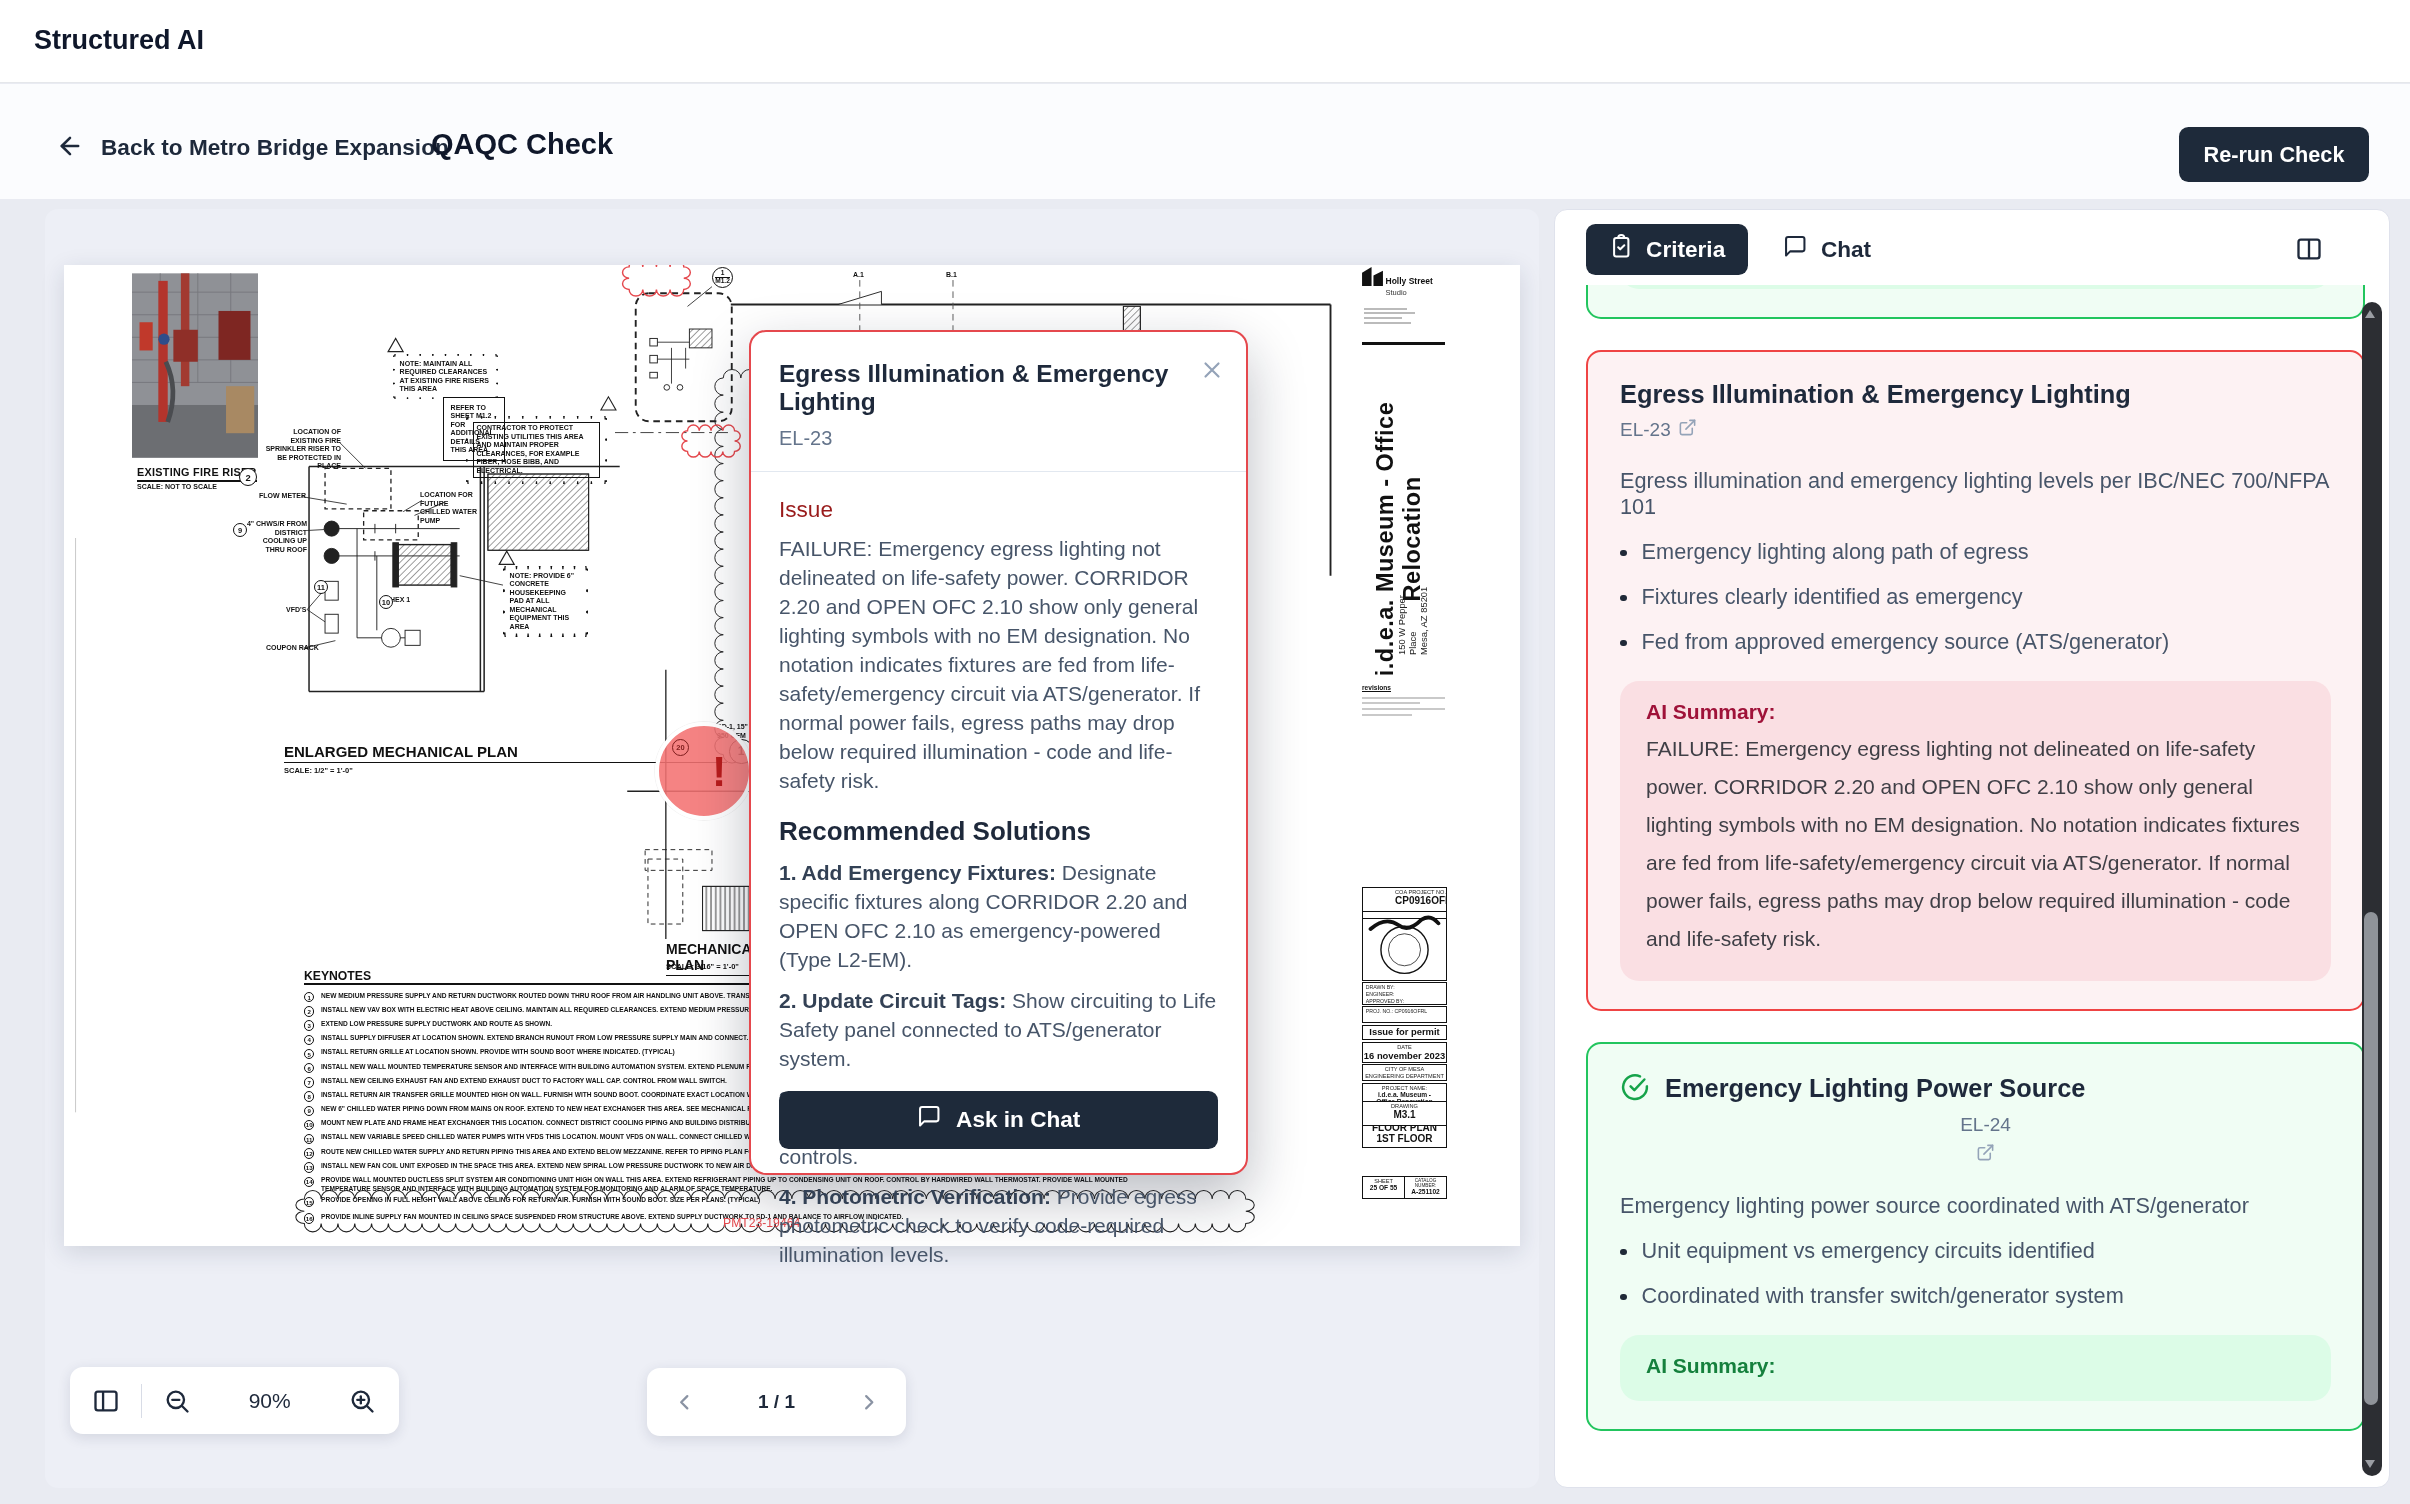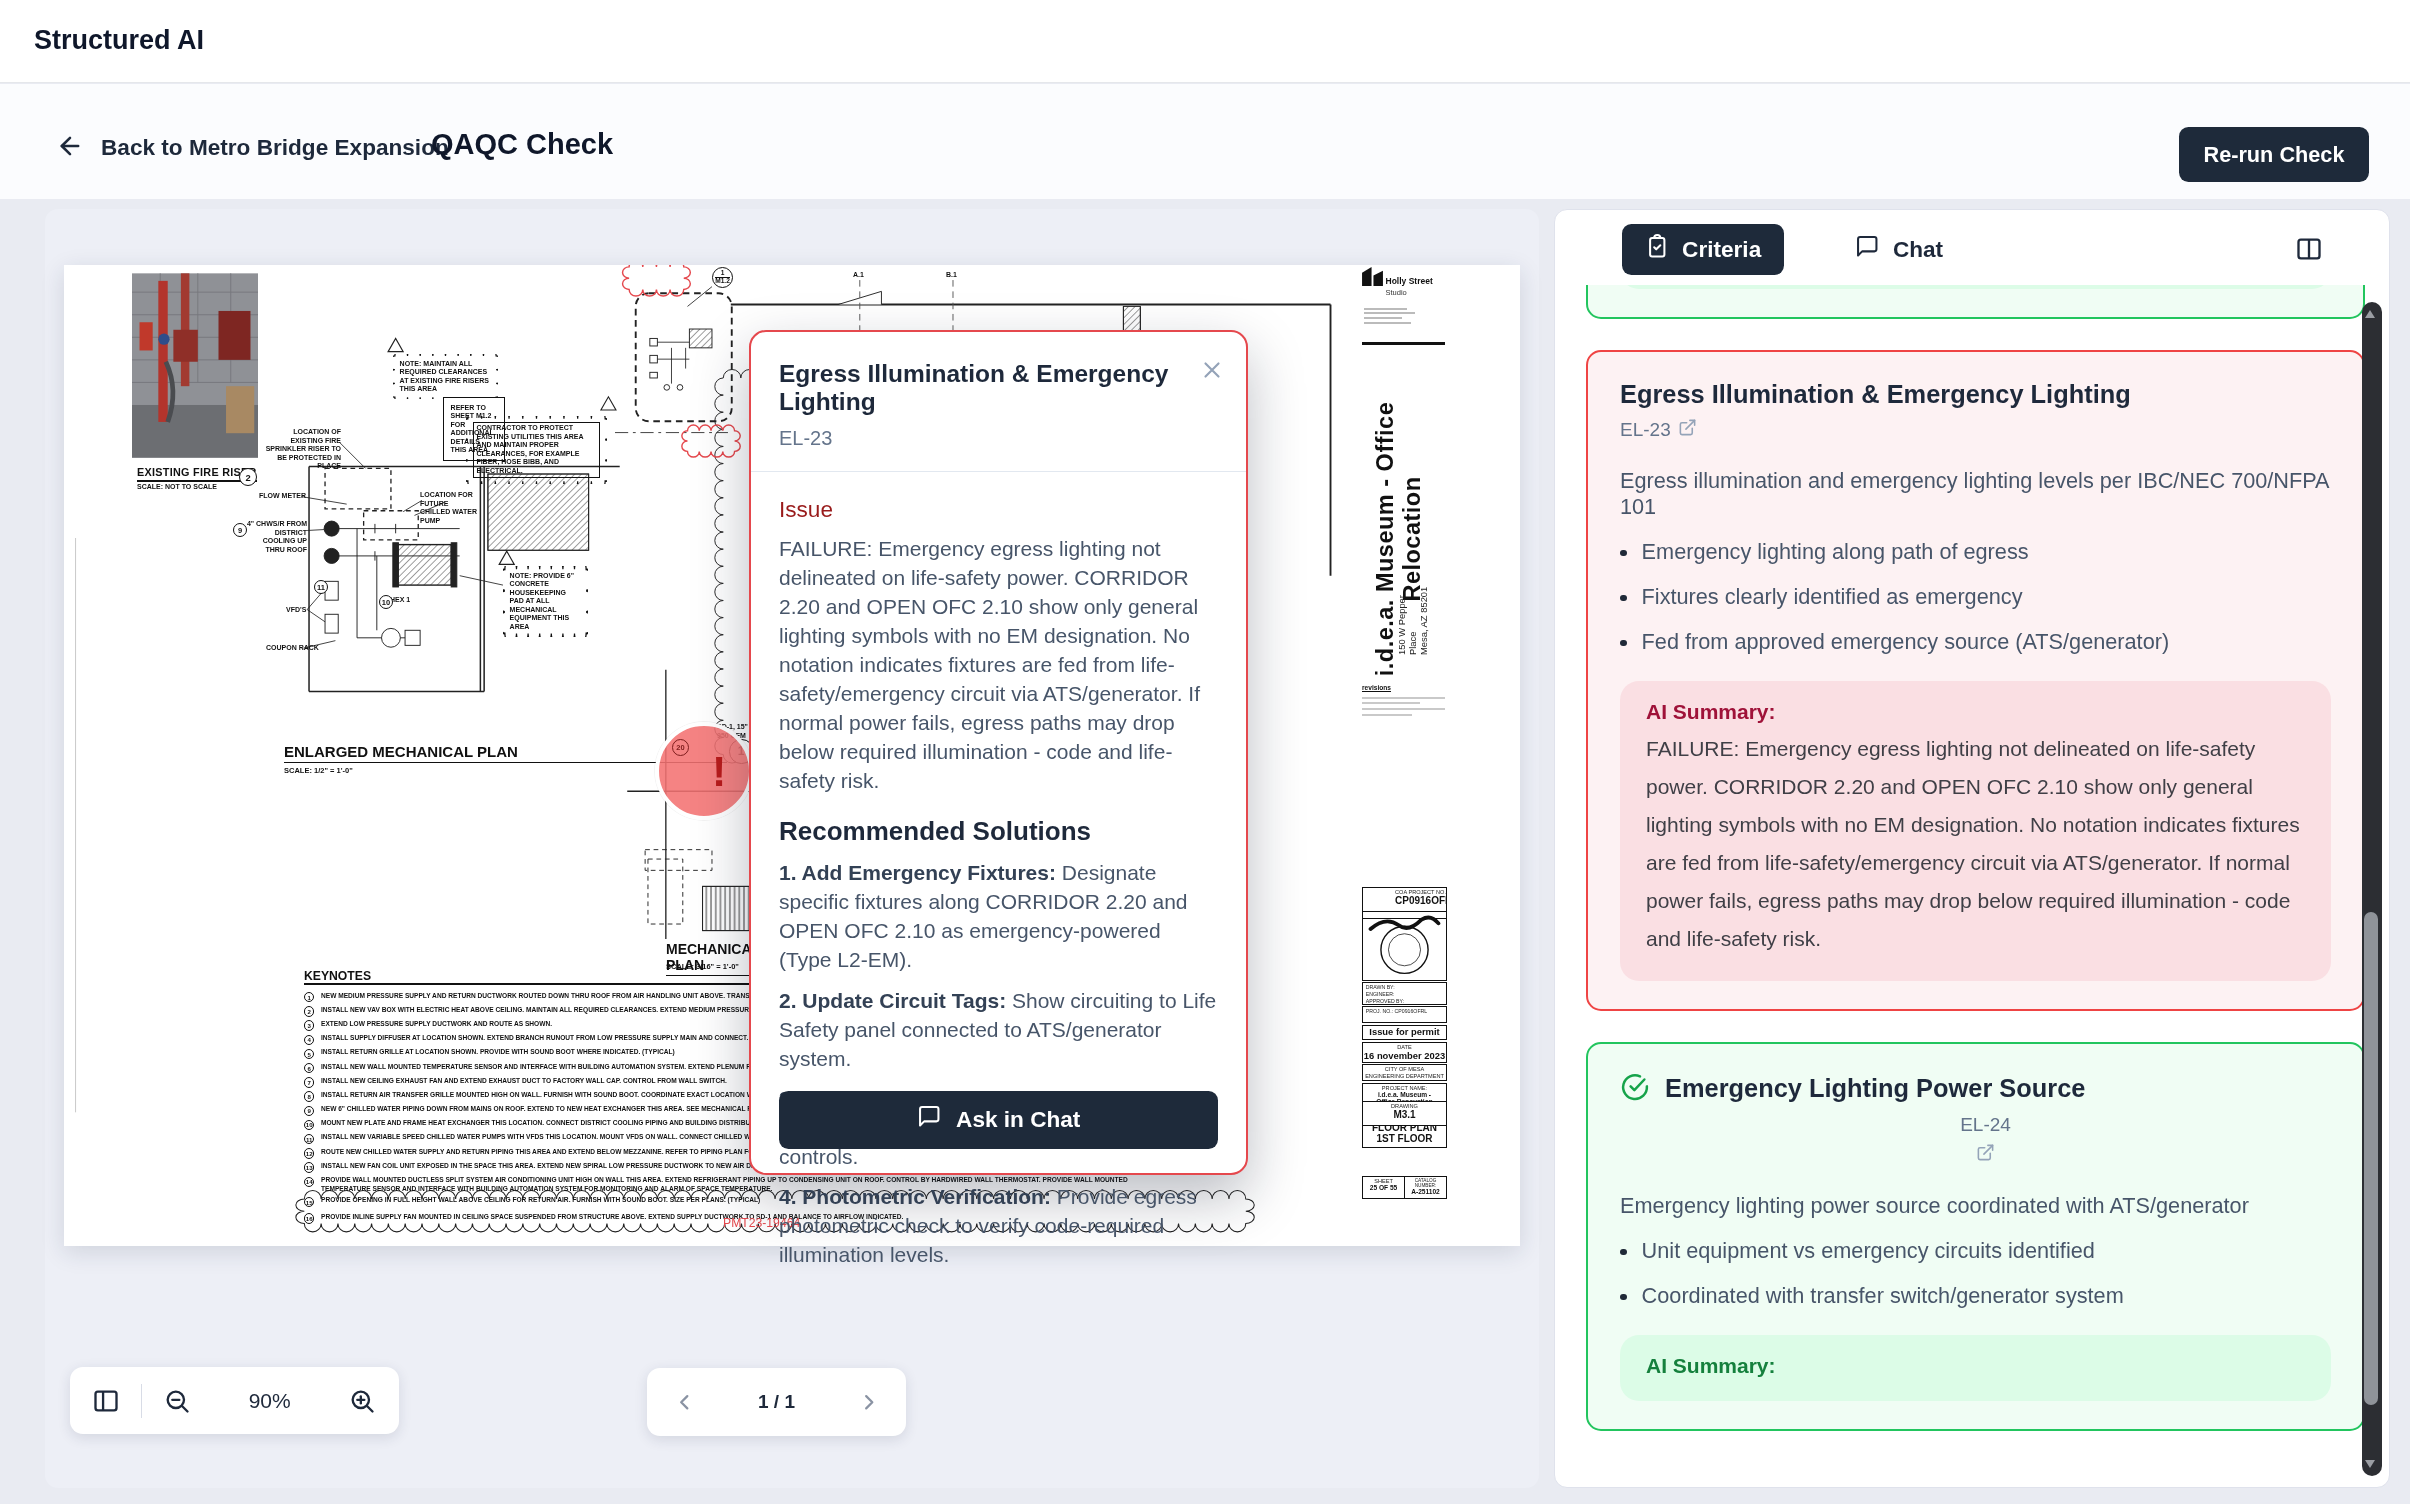--- a/index.html
+++ b/index.html
@@ -101,21 +101,21 @@
     box-shadow:0 3.8px 13px rgba(30,40,70,.12); display:flex; align-items:center; justify-content:space-between; padding:0 24.5px; }
   .pager .pg { font-size:19px; font-weight:bold; color:#1e293b; }
   .icon-btn { background:none; border:none; cursor:pointer; color:#1e293b; display:flex; align-items:center; }
   .chev { color:#8a93a3; }
 
   
   .panel { position:absolute; left:1554px; top:209px; width:836px; height:1279px; background:#fff; border:0.9px solid #dfe2ec;
     border-radius:13px; }
   .tabs { position:absolute; left:31px; top:14px; display:flex; align-items:center; gap:13px; }
   .tab { display:flex; align-items:center; gap:13px; height:51px; padding:0 22.6px; border-radius:9.4px; font-size:22.6px;
-    font-weight:bold; cursor:pointer;margin-left:36px; }
+    font-weight:bold; cursor:pointer; }
   .tab.active { background:#1e2a3a; color:#fff; }
   .tab.inactive { color:#1e293b; background:transparent; }
   .cols-btn { position:absolute; right:66px; top:24.5px; color:#1e293b; cursor:pointer; }
   .cards-clip { position:absolute; left:0; top:75px; bottom:5.6px; left:0; right:0; overflow:hidden; padding:0 24.5px 0 31px; }
   .card { border-radius:15px; padding:28px 32px; margin-bottom:31px; width:779px; }
   .card.red { border:2.8px solid #ef4444; background:#fdf2f3; }
   .card.green { border:2.4px solid #22c55e; background:#f0fdf4; }
   .card.clipped { margin-top:-139px; padding-top:0; }
   .card-title-row { display:flex; align-items:center; gap:15px; }
   .card-title { font-size:25.4px; font-weight:bold; color:#1e293b; }

